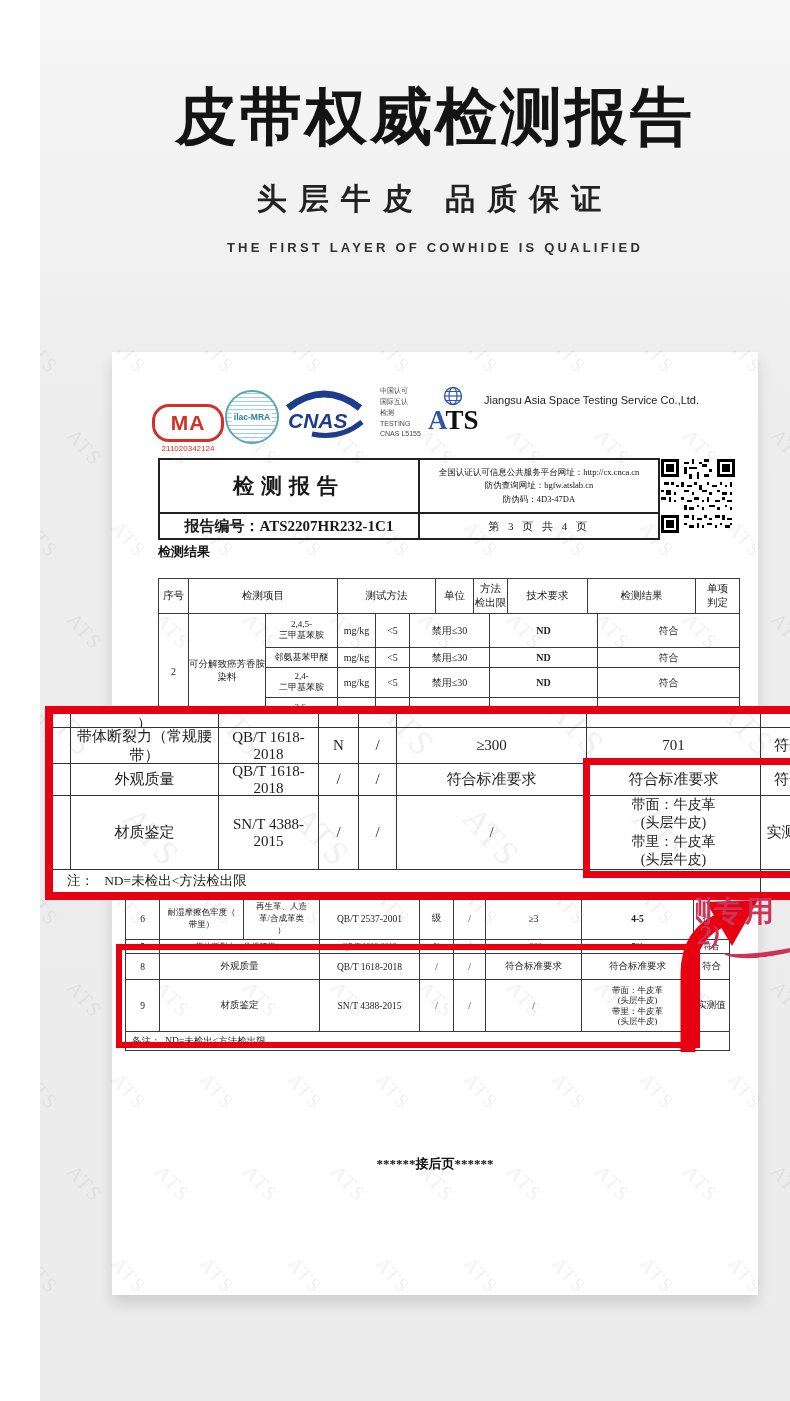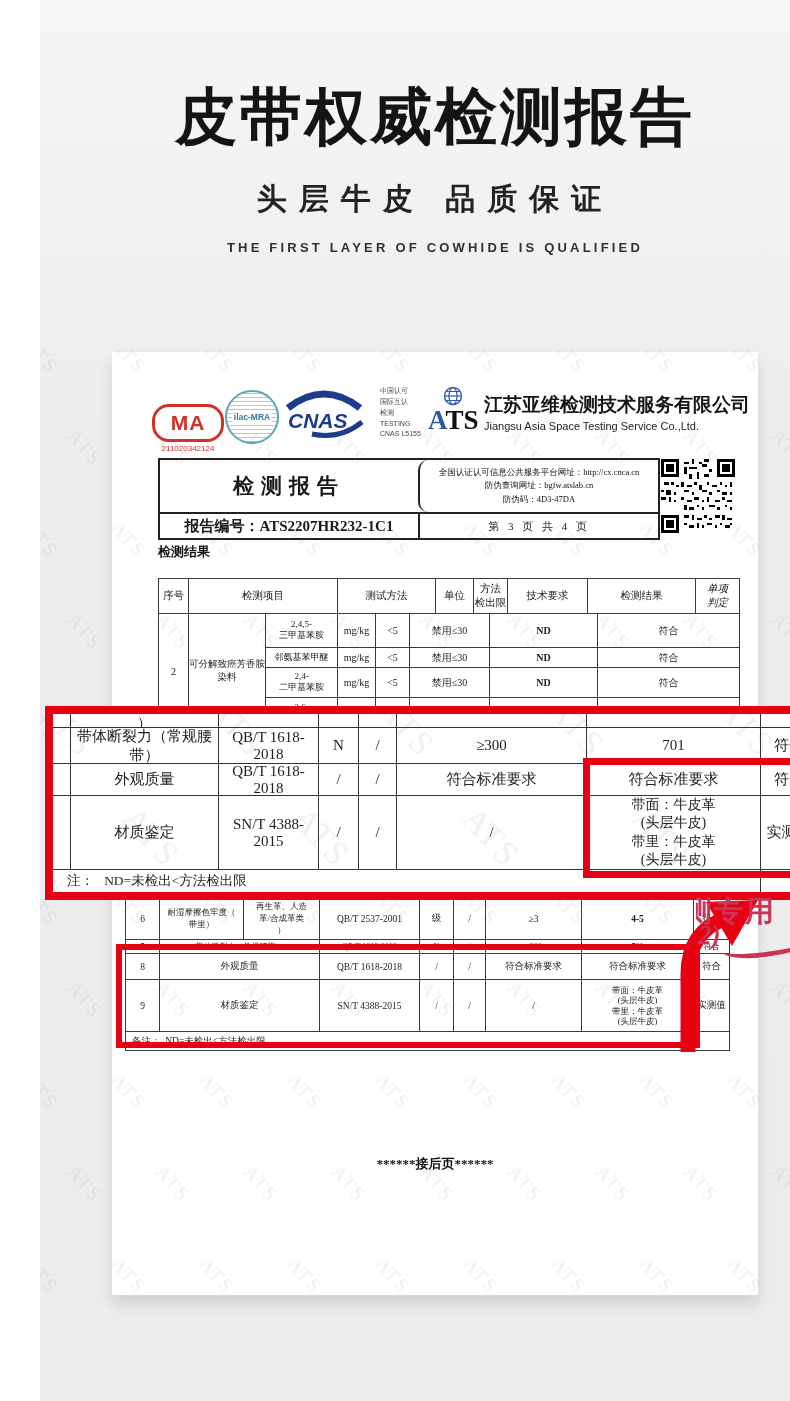--- a/index.html
+++ b/index.html
@@ -36,21 +36,21 @@
   .ats-let{font-family:"Liberation Serif",serif;font-weight:900;font-size:27px;line-height:1;}
   .ats-a{color:#2f57a8;} .ats-ts{color:#101010;}
   .company-cn{font-size:19px;font-weight:900;color:#161616;font-family:"Liberation Sans",sans-serif;white-space:nowrap;}
   .company-en{font-size:11px;color:#222;margin-top:2px;font-family:"Liberation Sans",sans-serif;white-space:nowrap;}
   
   .rh-table{position:absolute;left:46px;top:106px;width:502px;height:82px;border:2px solid #222;
             box-sizing:border-box;display:grid;grid-template-columns:258px 1fr;grid-template-rows:52px 1fr;}
   .rh-cell{display:flex;align-items:center;justify-content:center;flex-direction:column;box-sizing:border-box;}
   .rh-r{border-left:2px solid #222;} .rh-b{border-top:2px solid #222;}
   .rh-title{font-size:21px;font-weight:700;letter-spacing:7px;}
-  .rh-info{font-size:8.5px;line-height:1.6;text-align:center;color:#111;border-radius:10px;}
+  .rh-info{font-size:8.5px;line-height:1.6;text-align:center;color:#111;}
   .rh-no{font-size:15px;font-weight:700;}
   .rh-page{font-size:11px;letter-spacing:3px;}
   .qr{position:absolute;left:549px;top:104px;width:74px;height:80px;}
   .sec-label{position:absolute;left:46px;top:191px;font-size:13px;font-weight:700;
              font-family:"Liberation Sans",sans-serif;color:#111;}
   
   .cell{display:flex;align-items:center;justify-content:center;text-align:center;
         box-sizing:border-box;overflow:hidden;}
   .ml{white-space:pre-line;}
   
@@ -150,21 +150,20 @@
         <line x1="1.5" y1="10" x2="18.5" y2="10" stroke="#2f57a8" stroke-width="1.2"></line>
         <line x1="3" y1="5.5" x2="17" y2="5.5" stroke="#2f57a8" stroke-width="1"></line>
         <line x1="3" y1="14.5" x2="17" y2="14.5" stroke="#2f57a8" stroke-width="1"></line>
       </svg>
       <span class="ats-let">
         <span class="ats-a">A</span><span class="ats-ts">TS</span>
       </span>
     </div>
 
     <div class="logo-abs" style="left:372px;top:40px;">
-      <div class="company-cn">江苏亚维检测技术服务有限公司</div>
       <div class="company-en">Jiangsu Asia Space Testing Service Co.,Ltd.</div>
     </div>
 
     <div class="rh-table">
       <div class="rh-cell rh-title">检测报告</div>
       <div class="rh-cell rh-r rh-info ml">全国认证认可信息公共服务平台网址：http://cx.cnca.cn
 防伪查询网址：bgfw.atslab.cn
 防伪码：4D3-47DA</div>
       <div class="rh-cell rh-b rh-no">报告编号：ATS2207HR232-1C1</div>
       <div class="rh-cell rh-r rh-b rh-page">第 3 页 共 4 页</div>
@@ -195,21 +194,21 @@
     <div class="utable">
       <div class="u-head">
         <div class="cell" style="width:30px;">序号</div>
         <div class="cell" style="width:149px;">检测项目</div>
         <div class="cell" style="width:98px;">测试方法</div>
         <div class="cell" style="width:38px;">单位</div>
         <div class="cell ml" style="width:34px;">方法
 检出限</div>
         <div class="cell" style="width:80px;">技术要求</div>
         <div class="cell" style="width:108px;">检测结果</div>
-        <div class="cell ml" style="flex:1;font-style:italic;">单项
+        <div class="cell ml" style="flex:1;">单项
 判定</div>
       </div>
       <div class="u-body">
         <div class="cell" style="width:30px;">2</div>
         <div class="cell ml" style="width:77px;font-size:9.5px;">可分解致癌芳香胺
 染料</div>
         <div class="ustack" style="width:72px;">
           <div class="cell ml h34" style="font-size:9px;">2,4,5-
 三甲基苯胺</div>
           <div class="cell h20" style="font-size:9px;">邻氨基苯甲醚</div>

